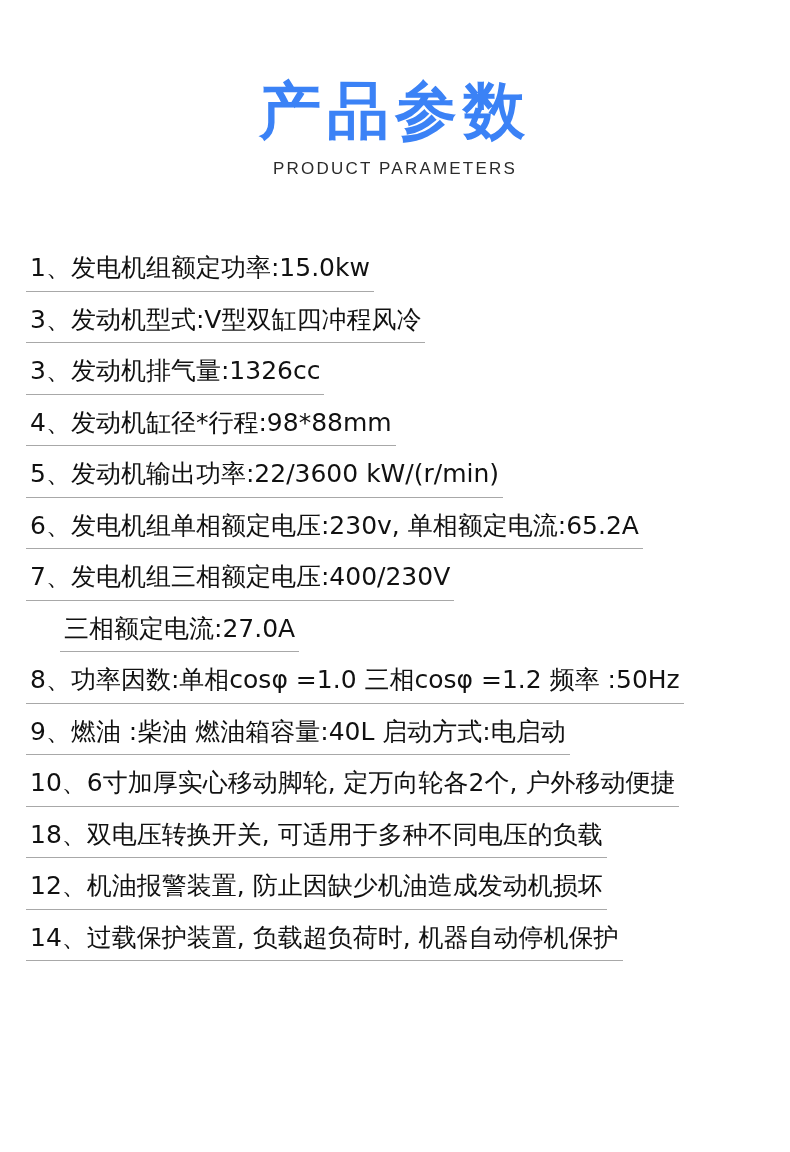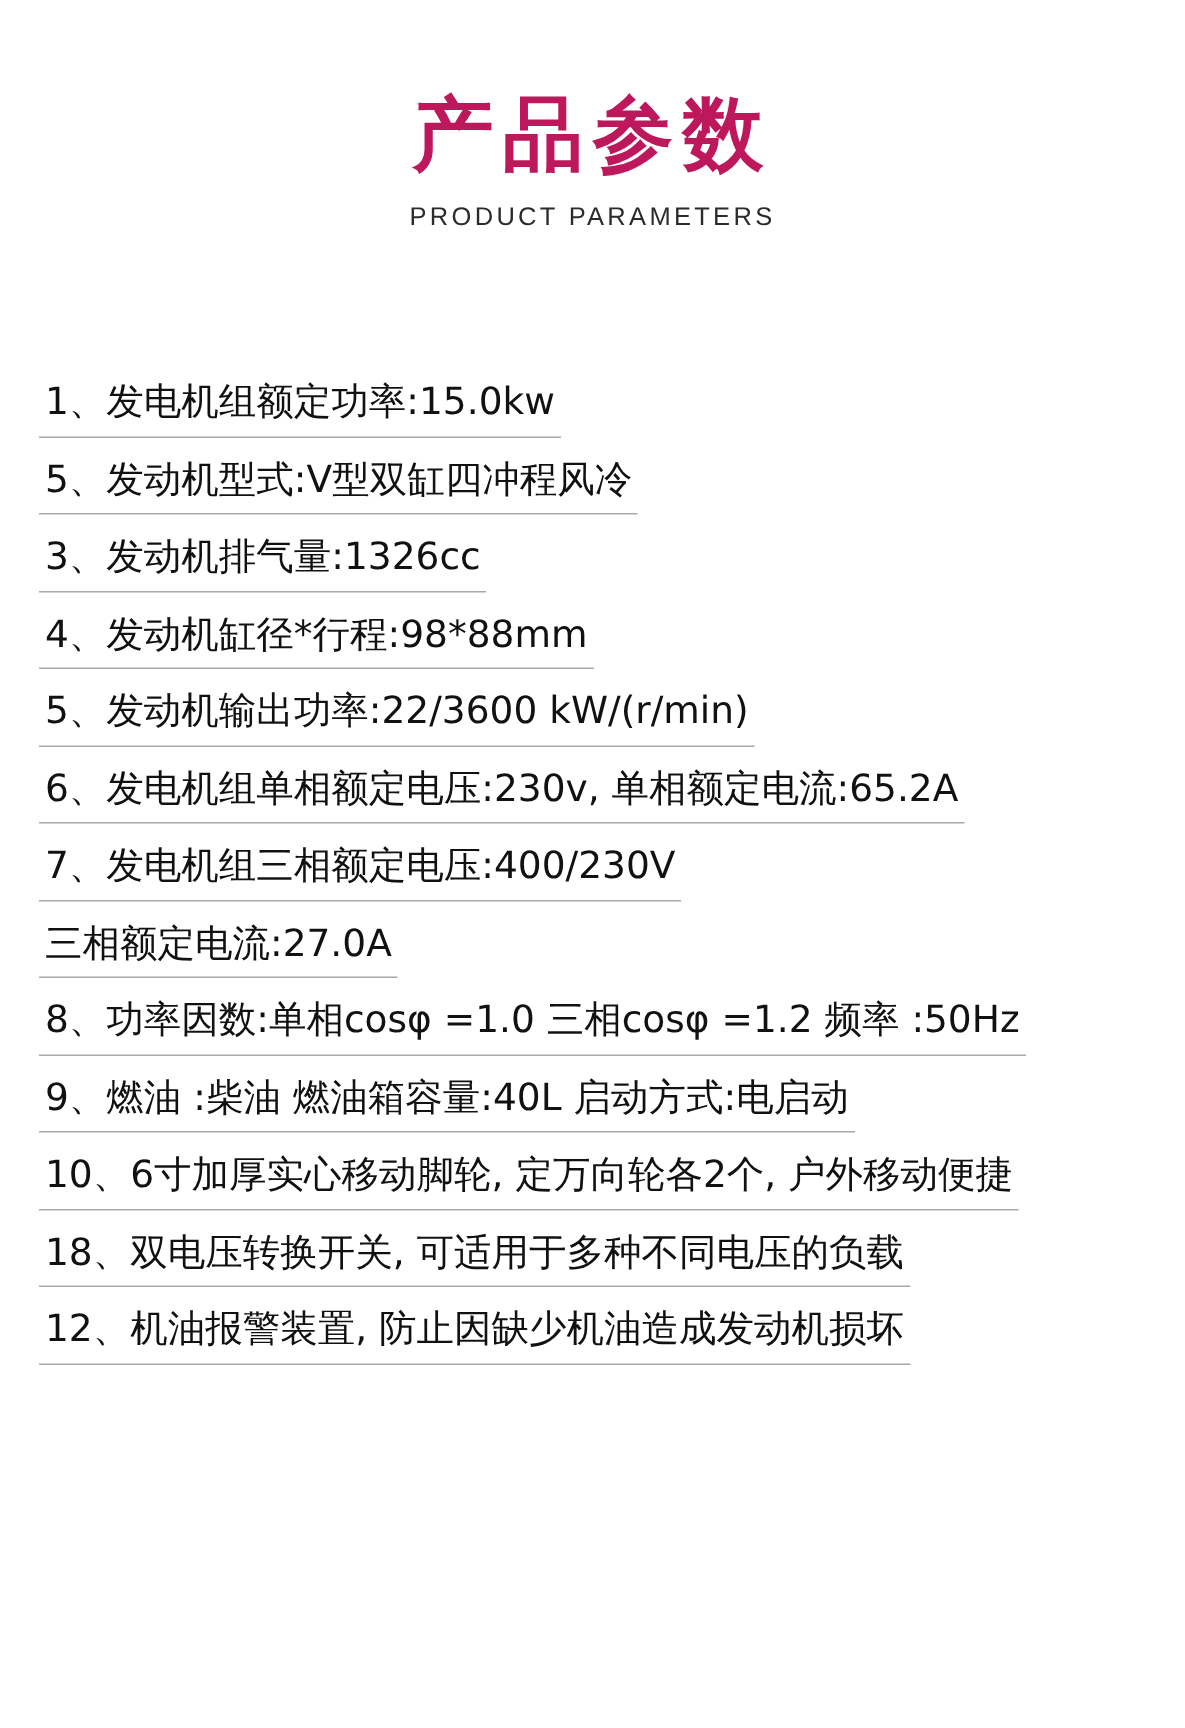--- a/index.html
+++ b/index.html
@@ -18,26 +18,26 @@
     position: relative;
     width: 790px;
     height: 1152px;
     box-sizing: border-box;
   }
   .header {
     padding-top: 62px;
     text-align: center;
   }
   .title {
-    font-size: 54px;
+    font-size: 62px;
     font-weight: bold;
     letter-spacing: 6px;
     line-height: 1.05;
-    color: #be185d;
-    margin: 0;
+    color: #3b82f6;
+    margin: 16px;
     font-family: "DejaVu Sans", "Liberation Sans", sans-serif;
   }
   .subtitle {
     margin-top: 16px;
     font-size: 17px;
     font-weight: normal;
     letter-spacing: 2.2px;
     color: #2b2b2b;
     font-family: "Liberation Sans", sans-serif;
   }
@@ -63,41 +63,43 @@
     white-space: nowrap;
     font-size: 25px;
     line-height: 1.30;
     color: #111111;
     font-family: "DejaVu Sans", "Liberation Sans", sans-serif;
   }
   .spec-row + .spec-row {
     margin-top: 12px;
   }
   .spec-row.indented .spec-inner {
+    margin-left: 34px;
   }
 </style>
 </head>
 <body>
 
 <div class="page">
 
   <div class="header">
     <h1 class="title">产品参数</h1>
     <div class="subtitle">PRODUCT PARAMETERS</div>
   </div>
 
   <ul class="spec-list">
       <li class="spec-row"><span class="spec-inner">1、发电机组额定功率:15.0kw</span></li>
-      <li class="spec-row"><span class="spec-inner">5、发动机型式:V型双缸四冲程风冷</span></li>
+      <li class="spec-row"><span class="spec-inner">3、发动机型式:V型双缸四冲程风冷</span></li>
       <li class="spec-row"><span class="spec-inner">3、发动机排气量:1326cc</span></li>
       <li class="spec-row"><span class="spec-inner">4、发动机缸径*行程:98*88mm</span></li>
       <li class="spec-row"><span class="spec-inner">5、发动机输出功率:22/3600  kW/(r/min)</span></li>
       <li class="spec-row"><span class="spec-inner">6、发电机组单相额定电压:230v, 单相额定电流:65.2A</span></li>
       <li class="spec-row"><span class="spec-inner">7、发电机组三相额定电压:400/230V</span></li>
       <li class="spec-row indented"><span class="spec-inner">三相额定电流:27.0A</span></li>
       <li class="spec-row"><span class="spec-inner">8、功率因数:单相cosφ =1.0  三相cosφ =1.2  频率 :50Hz</span></li>
       <li class="spec-row"><span class="spec-inner">9、燃油 :柴油  燃油箱容量:40L   启动方式:电启动</span></li>
       <li class="spec-row"><span class="spec-inner">10、6寸加厚实心移动脚轮, 定万向轮各2个, 户外移动便捷</span></li>
       <li class="spec-row"><span class="spec-inner">18、双电压转换开关, 可适用于多种不同电压的负载</span></li>
       <li class="spec-row"><span class="spec-inner">12、机油报警装置, 防止因缺少机油造成发动机损坏</span></li>
+      <li class="spec-row"><span class="spec-inner">14、过载保护装置, 负载超负荷时, 机器自动停机保护</span></li>
     </ul>
 
 </div>
 
 </body></html>

